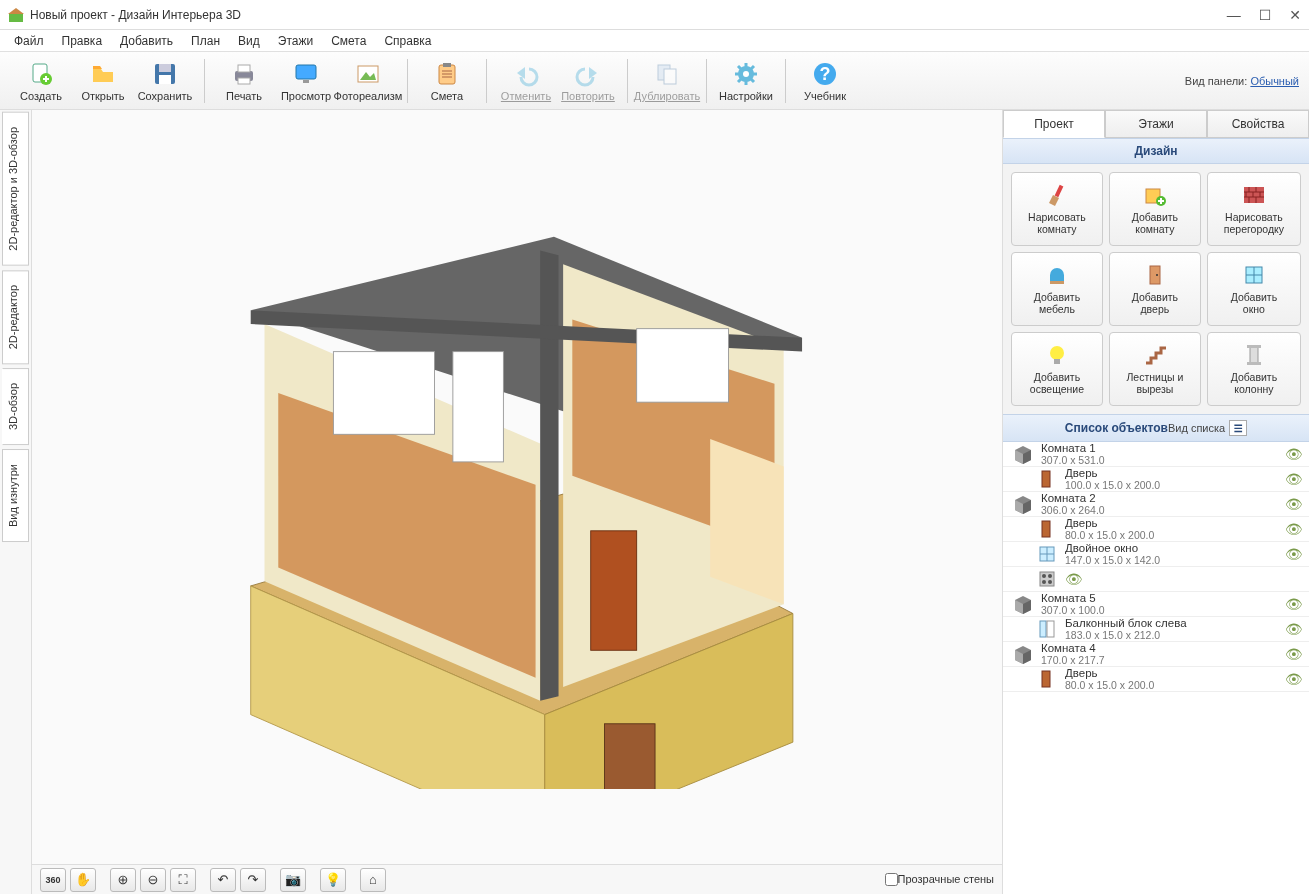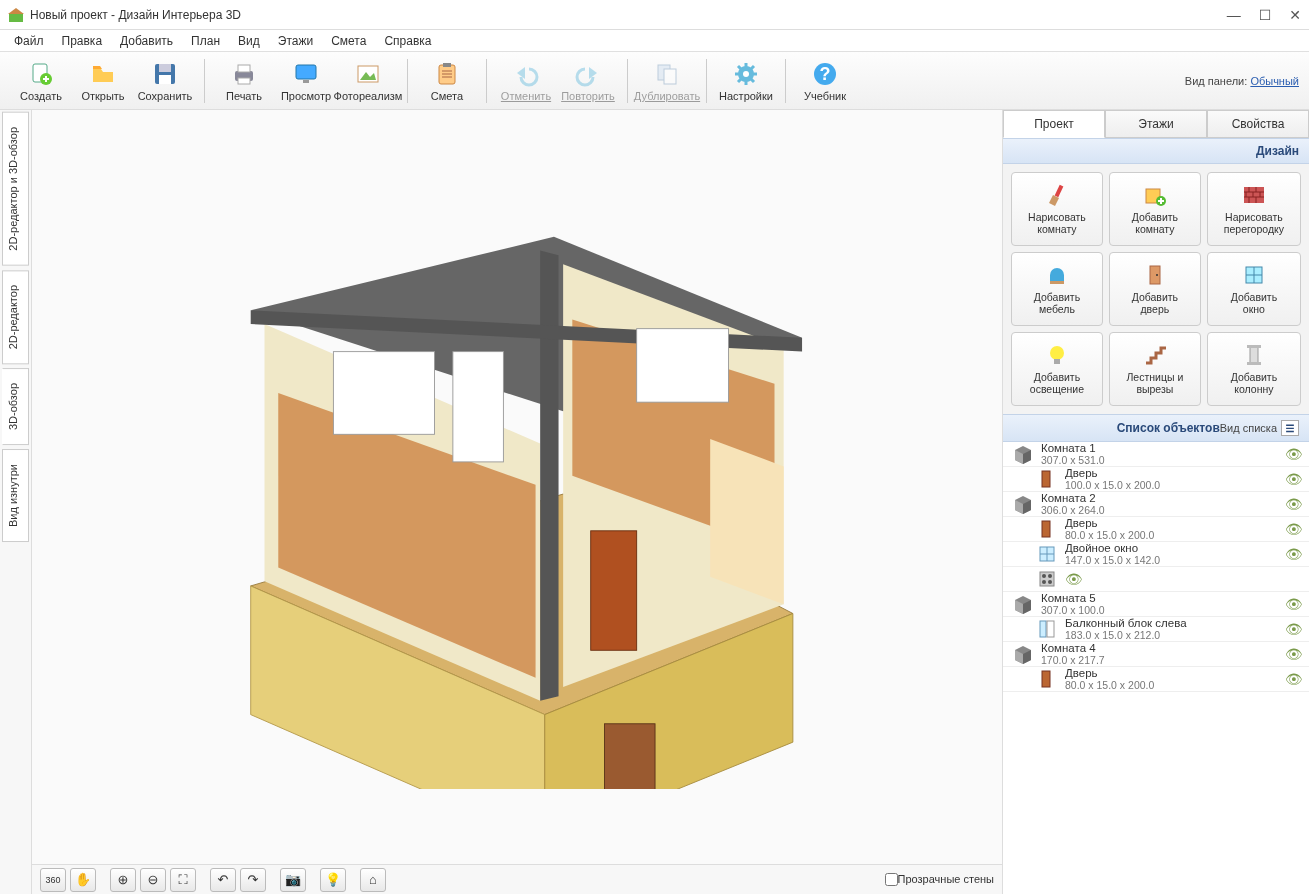--- a/index.html
+++ b/index.html
@@ -27,21 +27,21 @@
 .viewport { flex: 1; display: flex; flex-direction: column; border-right: 1px solid #ddd; }
 .canvas { flex: 1; background: #fafafa; position: relative; overflow: hidden; }
 .viewport-bottom { height: 30px; display: flex; align-items: center; padding: 0 8px; border-top: 1px solid #ddd; background: #f7f7f7; gap: 4px; }
 .vb-btn { width: 26px; height: 24px; border: 1px solid #bbb; border-radius: 3px; background: linear-gradient(#fff,#e8e8e8); display: flex; align-items: center; justify-content: center; cursor: pointer; font-size: 13px; }
 .vb-sep { width: 6px; }
 .vb-check { margin-left: auto; display: flex; align-items: flex-start; gap: 0; font-size: 11px; }
 .right-panel { width: 306px; display: flex; flex-direction: column; background: #fff; }
 .rp-tabs { display: flex; height: 28px; }
 .rp-tab { flex: 1; border: 1px solid #ccc; background: linear-gradient(#fafafa,#eee); display: flex; align-items: center; justify-content: center; font-size: 12px; cursor: pointer; }
 .rp-tab.active { background: #fff; border-bottom: 1px solid #fff; font-weight: 500; }
-.section-title { background: linear-gradient(#eaf1fb,#d7e4f5); padding: 5px 10px; font-weight: bold; font-size: 12px; color: #2a4a7a; border-bottom: 1px solid #c3d3e8; border-top: 1px solid #c3d3e8; display: flex; align-items: center; justify-content: flex-end; }
+.section-title { background: linear-gradient(#eaf1fb,#d7e4f5); padding: 5px 10px; font-weight: bold; font-size: 12px; color: #2a4a7a; border-bottom: 1px solid #c3d3e8; border-top: 1px solid #c3d3e8; display: flex; align-items: center; justify-content: center; }
 .section-body { padding: 8px; background: #f3f3f3; }
 .design-grid { display: grid; grid-template-columns: repeat(3, 1fr); gap: 6px; }
 .design-btn { background: linear-gradient(#fff,#f0f0f0); border: 1px solid #ccc; border-radius: 4px; height: 74px; display: flex; flex-direction: column; align-items: center; justify-content: center; cursor: pointer; font-size: 10.5px; text-align: center; padding: 16px; }
 .design-btn .di { width: 28px; height: 28px; margin-bottom: 4px; display: flex; align-items: center; justify-content: center; }
 .obj-list { flex: 1; overflow-y: auto; }
 .obj-item { display: flex; align-items: center; padding: 0 8px; border-bottom: 1px solid #eee; cursor: pointer; }
 .obj-item .indent { width: 24px; flex-shrink: 0; }
 .obj-item .oi-icon { width: 24px; height: 24px; display: flex; align-items: center; justify-content: center; flex-shrink: 0; margin-right: 6px; }
 .obj-item .oi-text { flex: 1; }
 .obj-item .oi-name { font-size: 11.5px; }
@@ -251,21 +251,21 @@
 
           <rect x="430" y="360" width="50" height="130" fill="#b05020" stroke="#6a2e10"></rect>
           <rect x="445" y="570" width="55" height="120" fill="#9a5a30" stroke="#5a3318"></rect>
 
           <polygon points="560,260 640,290 640,440 560,410" fill="#f7e3b8"></polygon>
         </svg>
       </div>
     </div>
     <div class="viewport-bottom" id="viewport-bottom">
 
-    <div class="vb-btn" style="font-size: 9px; font-weight: normal;">360</div>
+    <div class="vb-btn" style="font-size: 9px; font-weight: bold;">360</div>
         <div class="vb-btn">✋</div>
         <div class="vb-sep"></div>
         <div class="vb-btn">⊕</div>
         <div class="vb-btn">⊖</div>
         <div class="vb-btn">⛶</div>
         <div class="vb-sep"></div>
         <div class="vb-btn">↶</div>
         <div class="vb-btn">↷</div>
         <div class="vb-sep"></div>
         <div class="vb-btn">📷</div>

